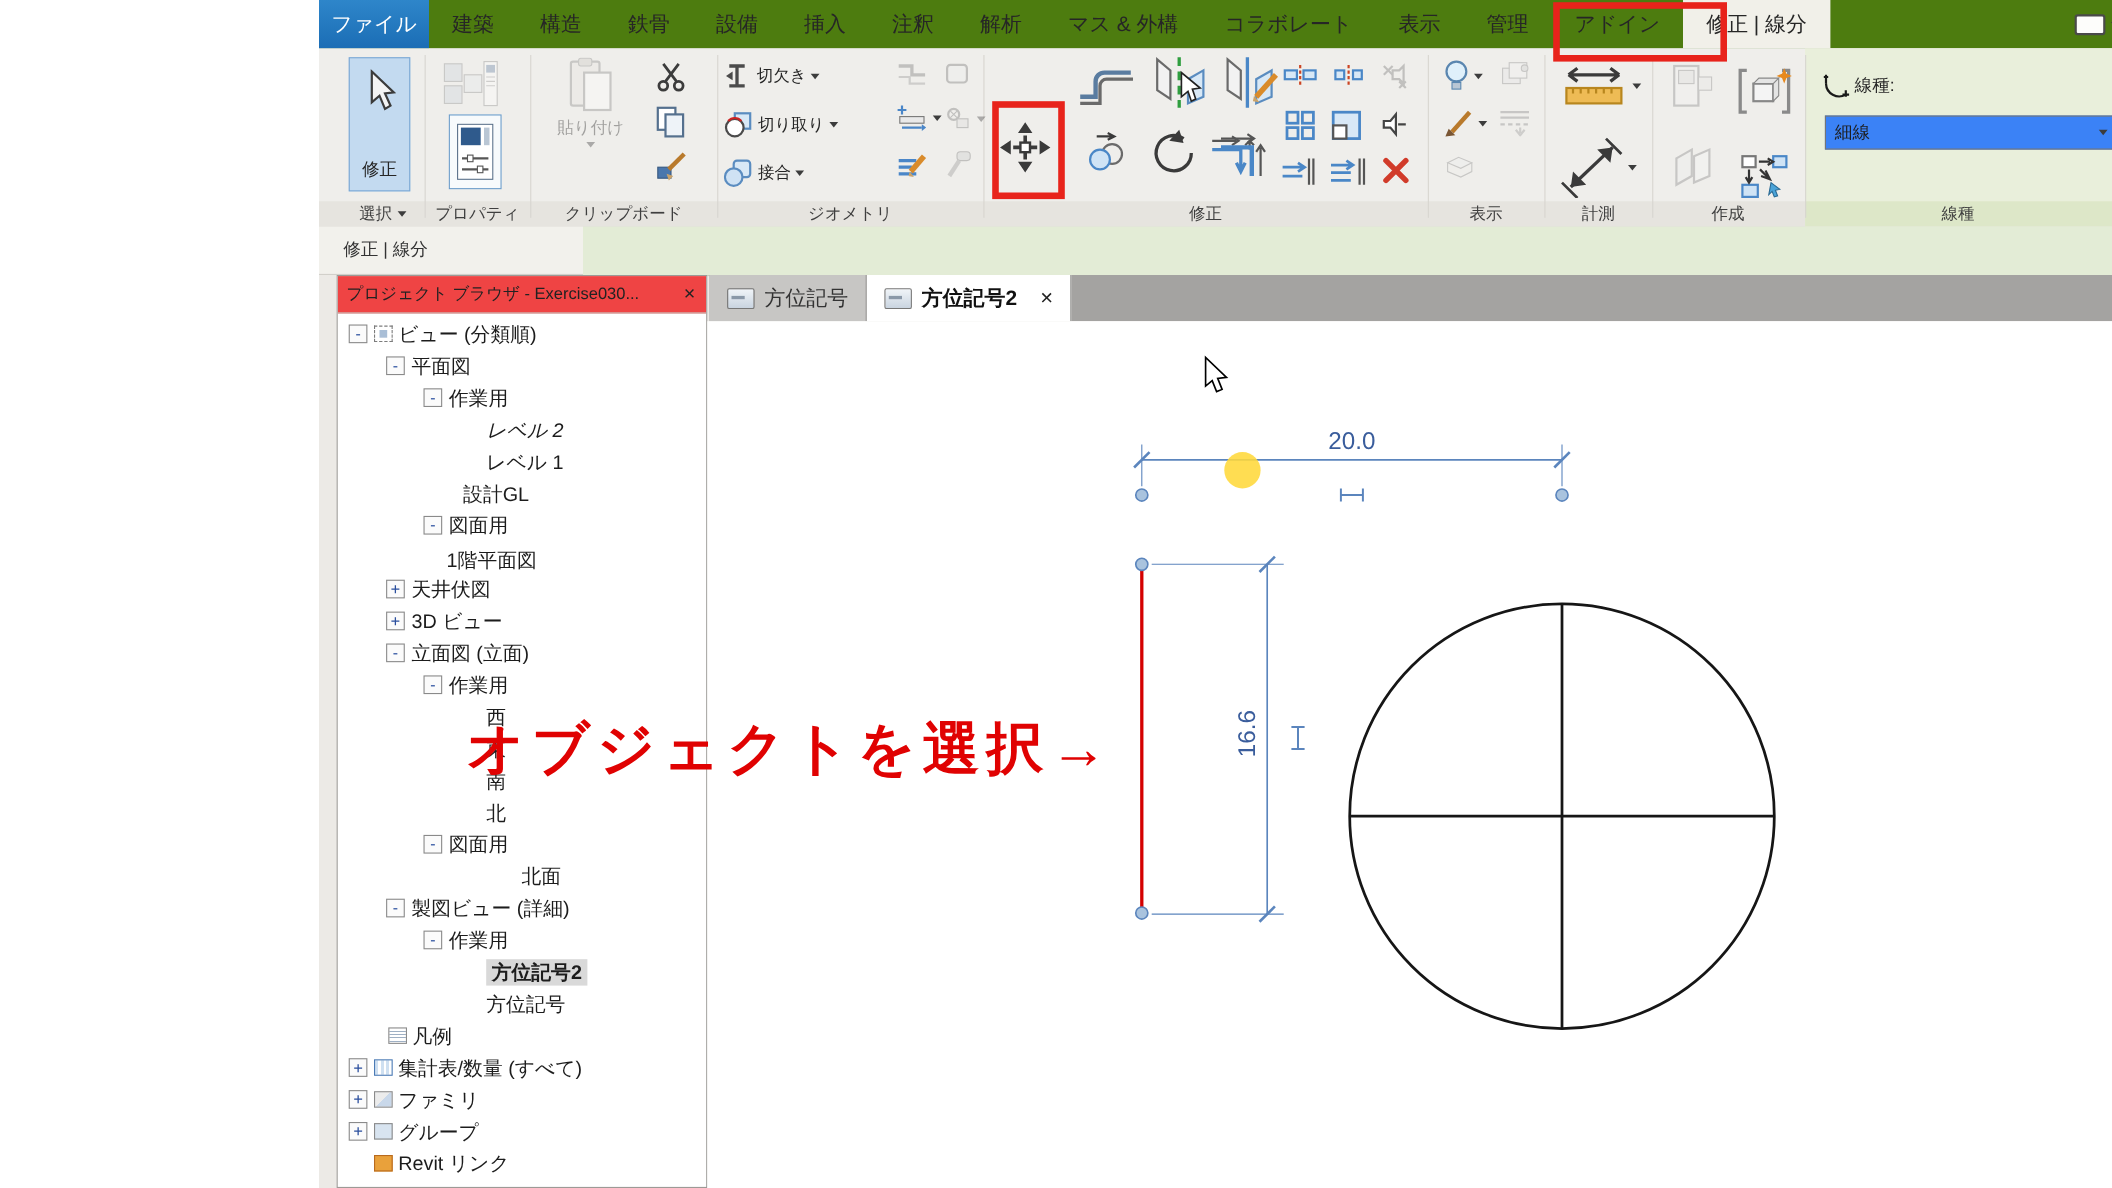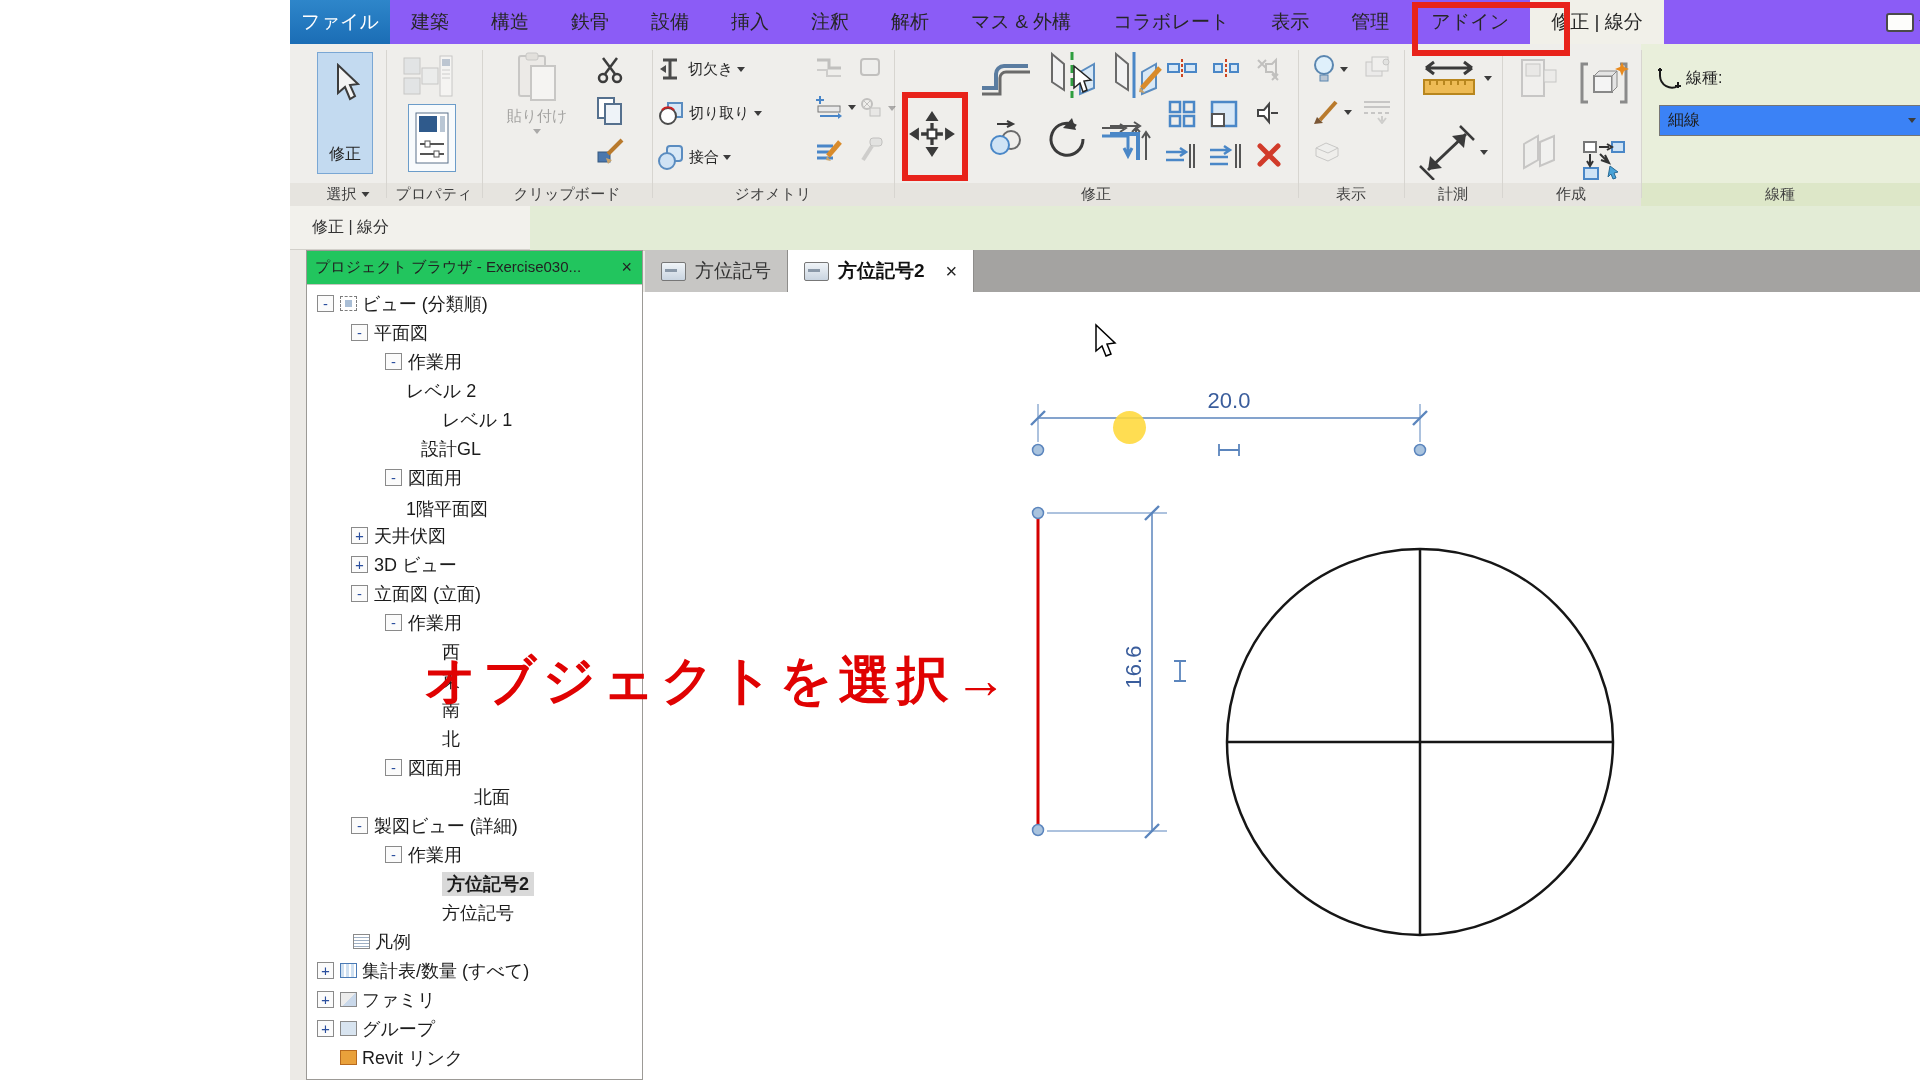--- a/index.html
+++ b/index.html
@@ -1,20 +1,20 @@
 <!DOCTYPE html>
 <html><head>
 <meta charset="utf-8">
 <style>
   html,body{margin:0;padding:0;background:#fff;font-family:"Liberation Sans","DejaVu Sans",sans-serif;}
   .stage{position:relative;width:1920px;height:1080px;overflow:hidden;background:#fff;}
   .abs{position:absolute;}
   
   .appbg{left:290px;top:0;width:1630px;height:1080px;background:#eceae6;}
-  .tabbar{left:290px;top:0;width:1630px;height:44px;background:#8b5cf6;display:flex;align-items:stretch;}
+  .tabbar{left:290px;top:0;width:1630px;height:44px;background:#4d7c0f;display:flex;align-items:stretch;}
   .rtab{display:flex;align-items:center;padding:0 21px;font-size:19px;color:#262626;cursor:default;white-space:nowrap;}
   .rtab.file{background:linear-gradient(#2e86ca,#1b6db5);color:#fff;width:58px;justify-content:center;}
   .rtab.active{background:#f1f0e9;}
   .collapsebtn{display:flex;align-items:center;gap:5px;margin-left:14px;}
   .minirect{width:24px;height:15px;border:2px solid #4a4a4a;border-radius:3px;background:#fdfdfb;}
   .caret{width:0;height:0;border-left:4px solid transparent;border-right:4px solid transparent;border-top:5px solid #3c3c3c;display:inline-block;}
   
   .ribbon{left:290px;top:44px;width:1630px;height:162px;background:#efeeeb;border-bottom:1px solid #c6c4bf;}
   .rib-strip{position:absolute;left:0;top:139px;width:100%;height:23px;background:#e6e4df;}
   .greenpanel{position:absolute;left:1351px;top:0;width:279px;height:162px;background:#e9efdb;}
@@ -28,21 +28,21 @@
   .modifybtn{position:absolute;left:27px;top:8px;width:56px;height:122px;background:#c3daf0;border:1px solid #7aa7d4;display:flex;flex-direction:column;align-items:center;justify-content:space-between;padding:10px 0 8px;box-sizing:border-box;}
   .modifybtn .ttext{font-size:16px;}
   .propbtn{position:absolute;left:118px;top:60px;width:46px;height:66px;background:#f7fafc;border:1px solid #6b9cc9;display:flex;align-items:center;justify-content:center;}
   .pastebtn{position:absolute;left:216px;top:8px;width:62px;height:124px;display:flex;flex-direction:column;align-items:center;gap:3px;}
   .ddown{position:absolute;left:1369px;top:61px;width:266px;height:31px;background:#3b82f6;border:1px solid #757575;display:flex;align-items:center;justify-content:space-between;padding:0 8px;box-sizing:border-box;font-size:16px;color:#1d1d1d;}
   
   .optleft{left:290px;top:206px;width:240px;height:44px;background:#f2f1ec;display:flex;align-items:center;padding-left:22px;box-sizing:border-box;font-size:16px;color:#333;border-bottom:1px solid #d2d0ca;}
   .optright{left:530px;top:206px;width:1390px;height:44px;background:#e3ecd6;border-bottom:1px solid #c8cdbb;}
   
   .browser{left:306px;top:250px;width:337px;height:830px;background:#fff;border:1px solid #9c9a96;box-sizing:border-box;overflow:hidden;}
-  .bheader{height:33px;background:#22c55e;border-bottom:1px solid #c7c5c0;display:flex;align-items:center;justify-content:space-between;padding:0 10px 0 8px;font-size:15px;color:#222;}
+  .bheader{height:33px;background:#ef4444;border-bottom:1px solid #c7c5c0;display:flex;align-items:center;justify-content:space-between;padding:0 10px 0 8px;font-size:15px;color:#222;}
   .bclose{font-size:18px;color:#222;}
   .tree{padding-top:4px;}
   .trow{height:29px;display:flex;align-items:center;font-size:18px;color:#1c1c1c;white-space:nowrap;}
   .tbox{width:15px;height:15px;border:1px solid #8a8a8a;background:#fbfbfb;display:flex;align-items:center;justify-content:center;font-size:14px;line-height:1;color:#2b4f9e;margin-right:6px;flex:none;font-family:"DejaVu Sans Mono",monospace;}
   .tbox.hiddenbox{visibility:hidden;}
   .ticon{width:17px;height:15px;margin-right:5px;flex:none;box-sizing:border-box;}
   .ticon-views{border:1px dashed #7c7c7c;background:linear-gradient(#a9bed6,#a9bed6) center/7px 7px no-repeat;}
   .ticon-legend{border:1px solid #8a8a8a;background:repeating-linear-gradient(#fff,#fff 2px,#9fb0c4 2px,#9fb0c4 3px);}
   .ticon-schedule{border:1px solid #4a7ab5;background:repeating-linear-gradient(90deg,#cfe0f1,#cfe0f1 3px,#fff 3px,#fff 5px);}
   .ticon-sheet{border:1px solid #8a8a8a;background:linear-gradient(180deg,#fff 60%,#dfe6ee 60%);}
@@ -539,21 +539,21 @@
 
           <span class="tlabel">平面図</span>
         </div>
 
         <div class="trow" style="padding-left: 78px;">
           <span class="tbox">-</span>
 
           <span class="tlabel">作業用</span>
         </div>
 
-        <div class="trow" style="padding-left: 76px;">
+        <div class="trow" style="padding-left: 112px; font-style: italic;">
           <span class="tbox hiddenbox"></span>
 
           <span class="tlabel">レベル 2</span>
         </div>
 
         <div class="trow" style="padding-left: 112px;">
           <span class="tbox hiddenbox"></span>
 
           <span class="tlabel">レベル 1</span>
         </div>

